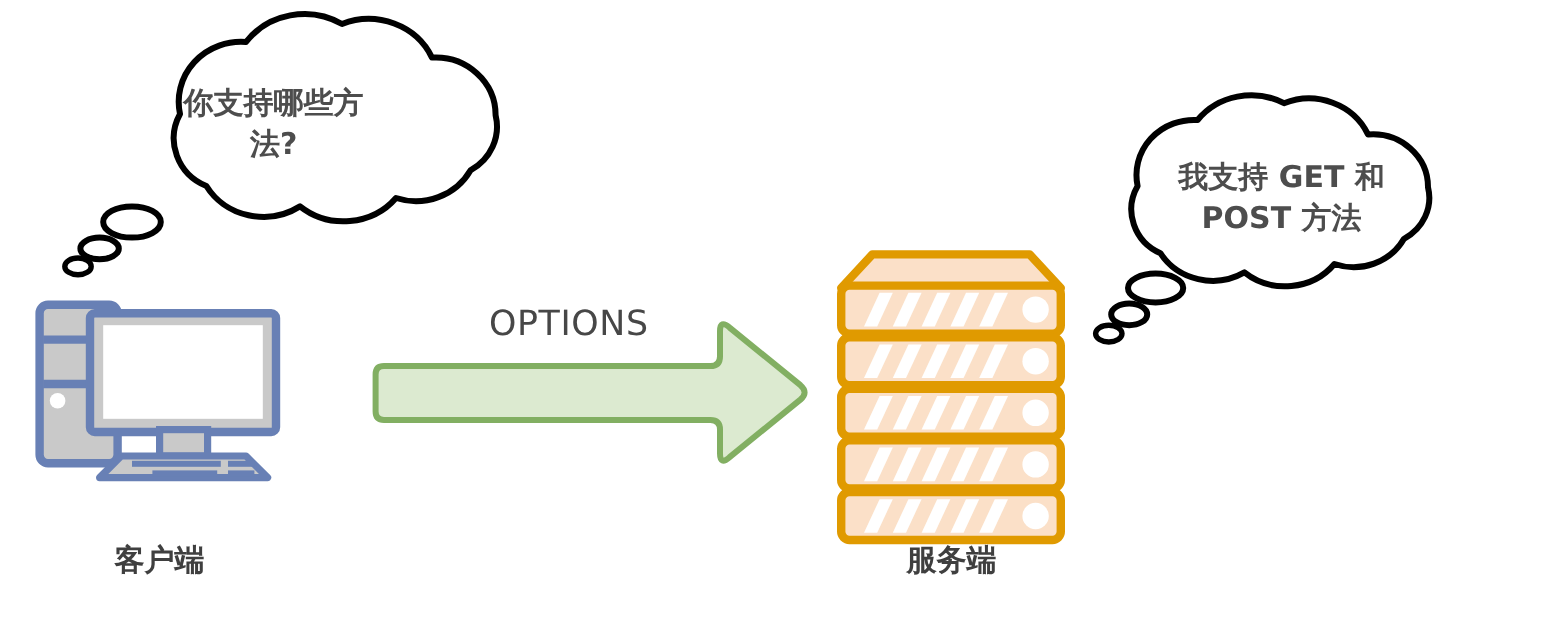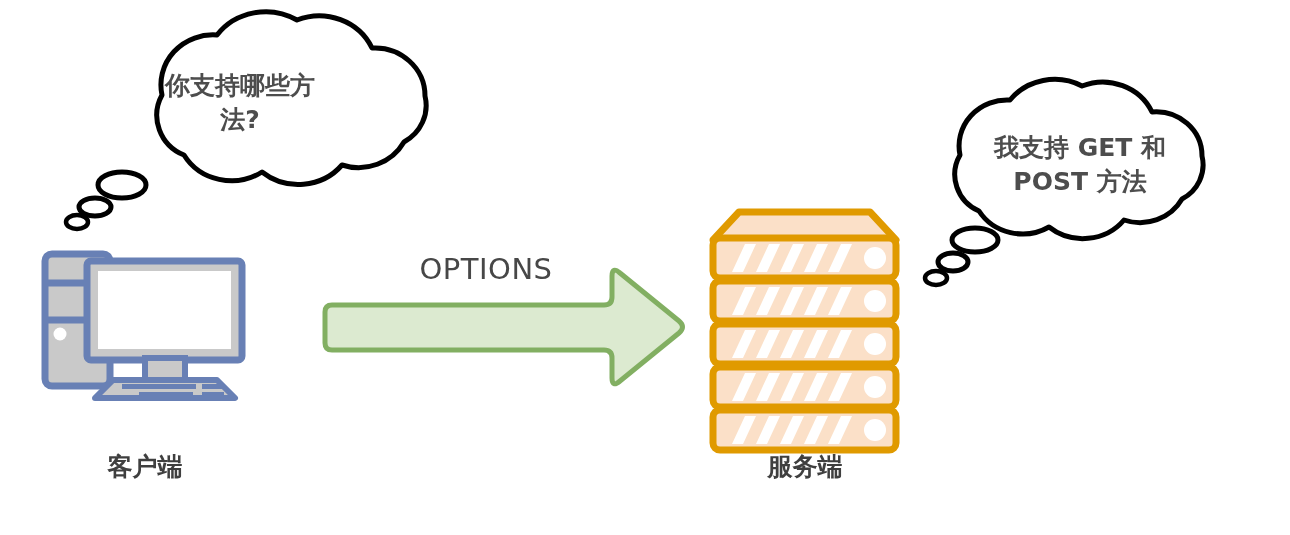--- a/index.html
+++ b/index.html
@@ -9,21 +9,21 @@
   }
   body {
     width: 1290px;
     height: 535px;
     position: relative;
     overflow: hidden;
     font-family: "Liberation Sans", "DejaVu Sans", sans-serif;
   }
   #stage {
     position: absolute;
-    left: 12px; top: 0;
+    left: 0; top: 0;
     width: 1130px;
     height: 535px;
   }
   svg.layer {
     position: absolute;
     left: 0; top: 0;
     width: 1290px;
     height: 535px;
     overflow: visible;
   }

